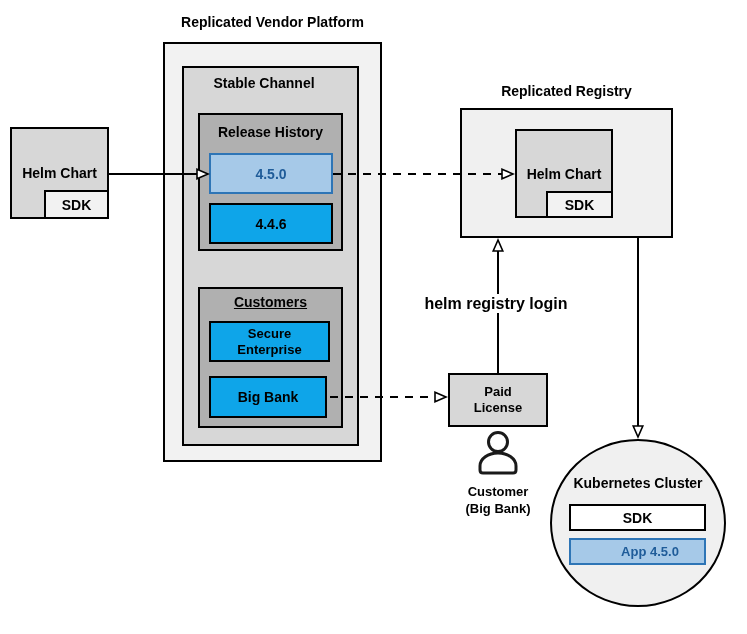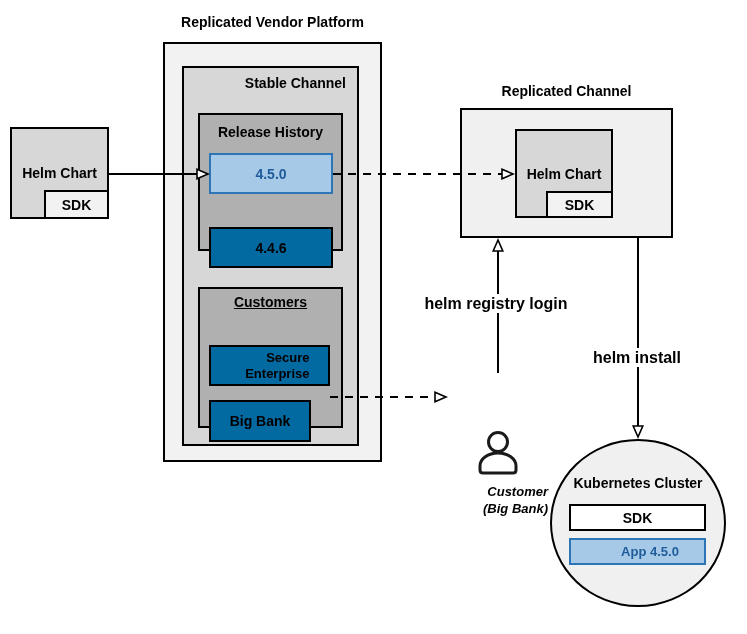--- a/index.html
+++ b/index.html
@@ -3,84 +3,87 @@
 <meta charset="utf-8">
 <style>
   html,body { margin:0; padding:0; background:#ffffff; }
   .canvas {
     position:relative; width:747px; height:634px; background:#ffffff;
     font-family:"Liberation Sans", sans-serif; overflow:hidden;
   }
   .box { position:absolute; box-sizing:border-box; border:2px solid #000; }
   .flexc { display:flex; align-items:center; justify-content:center; }
   .lbl { font-weight:bold; font-size:14px; color:#000; text-align:center; line-height:16px; }
-  .lbl-sm { font-weight:bold; font-size:13px; color:#000; text-align:right; line-height:16px; }
+  .lbl-sm { font-weight:bold; font-size:13px; color:#000; text-align:center; line-height:16px; }
   .title { position:absolute; font-weight:bold; font-size:14px; color:#000; text-align:center; }
   .mono {
     position:absolute; font-family:Liberation Sans, sans-serif; font-weight:bold;
     font-size:16px; color:#000; text-align:center; background:#ffffff; line-height:19px;
   }
   .fill-light   { background:#f2f2f2; }
   .fill-mid     { background:#d7d7d7; }
   .fill-dark    { background:#b0b0b0; }
-  .fill-pale    { background:#0369a1;margin-top:24px; }
+  .fill-pale    { background:#0ea5e9; }
   .fill-reg     { background:#f0f0f0; }
   .fill-white   { background:#ffffff; }
   .fill-blue    { background:#a6c9e8; border-color:#2e75b6 !important; }
   .txt-blue     { color:#1f5c99; }
   .circle       { border-radius:50%; }
   svg.overlay { position:absolute; left:0; top:0; pointer-events:none; }
 </style>
 </head>
 <body>
 
 <div class="canvas">
 
   <div class="title" style="left:163px; top:14px; width:219px;">Replicated Vendor Platform</div>
   <div class="box fill-light" style="left:163px; top:42px; width:219px; height:420px;"></div>
 
   <div class="box fill-mid" style="left:182px; top:66px; width:177px; height:380px;"></div>
-  <div class="title" style="left:182px; top:75px; width:164px;text-align:right;">Stable Channel</div>
+  <div class="title" style="left:182px; top:75px; width:164px;">Stable Channel</div>
 
   <div class="box fill-dark" style="left:198px; top:113px; width:145px; height:138px;"></div>
   <div class="title" style="left:198px; top:124px; width:145px;">Release History</div>
 
   <div class="box fill-blue flexc" style="left:209px; top:153px; width:124px; height:41px;">
     <span class="lbl txt-blue">4.5.0</span>
   </div>
   <div class="box fill-pale flexc" style="left:209px; top:203px; width:124px; height:41px;">
     <span class="lbl">4.4.6</span>
   </div>
 
   <div class="box fill-dark" style="left:198px; top:287px; width:145px; height:141px;"></div>
   <div class="title" style="left:198px; top:294px; width:145px;text-decoration:underline;">Customers</div>
 
   <div class="box fill-pale flexc" style="left:209px; top:321px; width:121px; height:41px;">
     <span class="lbl-sm" style="max-width:80px;">Secure Enterprise</span>
   </div>
-  <div class="box fill-pale flexc" style="left:209px; top:376px; width:102px; height:42px;">
+  <div class="box fill-pale flexc" style="left:209px; top:376px; width:118px; height:42px;">
     <span class="lbl">Big Bank</span>
   </div>
 
   <div class="box fill-mid flexc" style="left:10px; top:127px; width:99px; height:92px;">
     <span class="lbl">Helm Chart</span>
   </div>
   <div class="box fill-light flexc" style="left:44px; top:190px; width:65px; height:29px;">
     <span class="lbl">SDK</span>
   </div>
 
-  <div class="title" style="left:460px; top:83px; width:213px;">Replicated Channel</div>
+  <div class="title" style="left:460px; top:83px; width:213px;">Replicated Registry</div>
   <div class="box fill-reg" style="left:460px; top:108px; width:213px; height:130px;"></div>
   <div class="box fill-mid flexc" style="left:515px; top:129px; width:98px; height:89px;">
     <span class="lbl">Helm Chart</span>
   </div>
   <div class="box fill-light flexc" style="left:546px; top:191px; width:67px; height:27px;">
     <span class="lbl">SDK</span>
   </div>
 
+  <div class="box fill-mid flexc" style="left:448px; top:373px; width:100px; height:54px;">
+    <span class="lbl-sm" style="max-width:60px;">Paid License</span>
+  </div>
 
   <div class="box fill-reg circle" style="left:550px; top:439px; width:176px; height:168px;"></div>
   <div class="title" style="left:550px; top:475px; width:176px;">Kubernetes Cluster</div>
   <div class="box fill-white flexc" style="left:569px; top:504px; width:137px; height:27px;">
     <span class="lbl">SDK</span>
   </div>
   <div class="box fill-blue flexc" style="left:569px; top:538px; width:137px; height:27px;padding-left:25px;">
     <span class="lbl-sm txt-blue">App 4.5.0</span>
   </div>
 
@@ -111,20 +114,19 @@
       <polygon points="638,437 633.2,426 642.8,426" fill="#fff" stroke="#000" stroke-width="1.6"></polygon>
     </g>
 
     <g>
       <circle cx="498" cy="442" r="9.5" fill="#fff" stroke="#1a1a1a" stroke-width="3"></circle>
       <path d="M 480 470 L 480 466 A 18 13 0 0 1 516 466 L 516 470 Q 516 473 513 473 L 483 473 Q 480 473 480 470 Z" fill="#fff" stroke="#1a1a1a" stroke-width="3" stroke-linejoin="round"></path>
     </g>
   </svg>
 
   <div class="mono" style="left:401px; top:294px; width:190px; height:19px;">helm registry login</div>
-  <div class="mono" style="left:576px; top:348px; width:122px; height:19px;">helm install</div>
 
-  <div style="position:absolute; left:448px; top:483px; width:100px; text-align:center;font-style:italic;">
+  <div style="position:absolute; left:448px; top:483px; width:100px; text-align:center;">
     <div class="lbl-sm" style="line-height:17px;">Customer</div>
     <div class="lbl-sm" style="line-height:17px;">(Big Bank)</div>
   </div>
 
 </div>
 
 </body></html>

